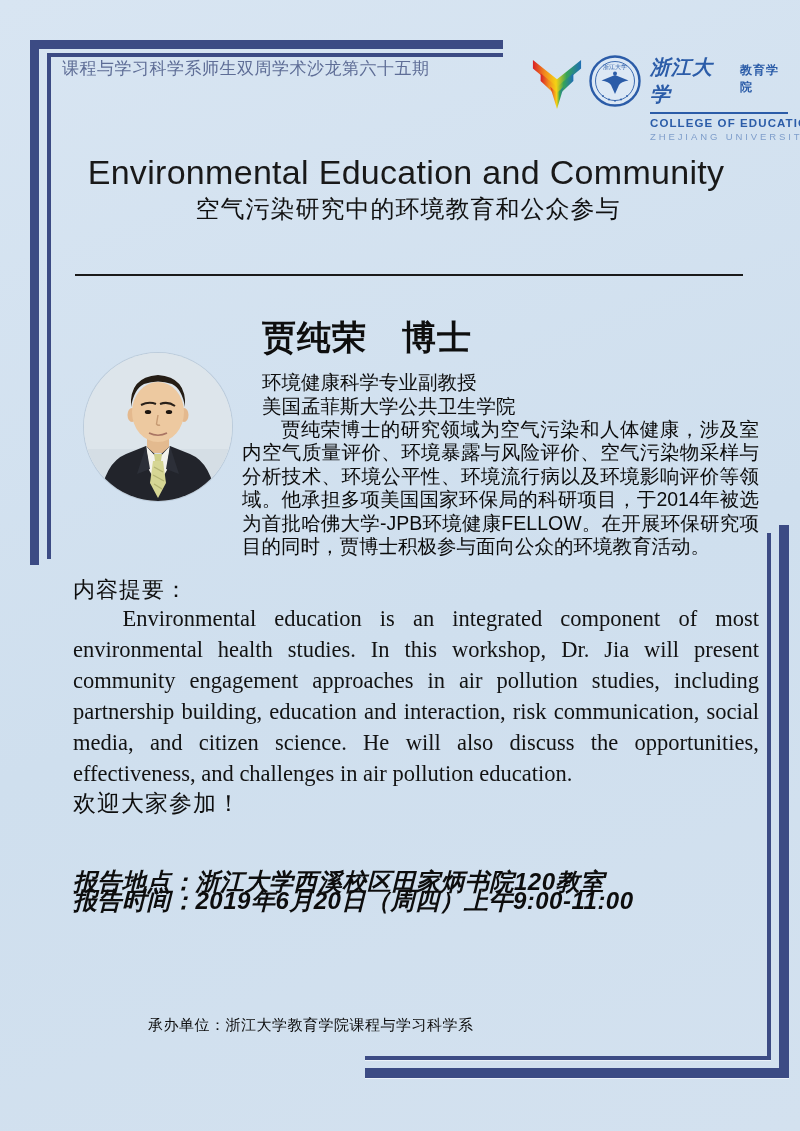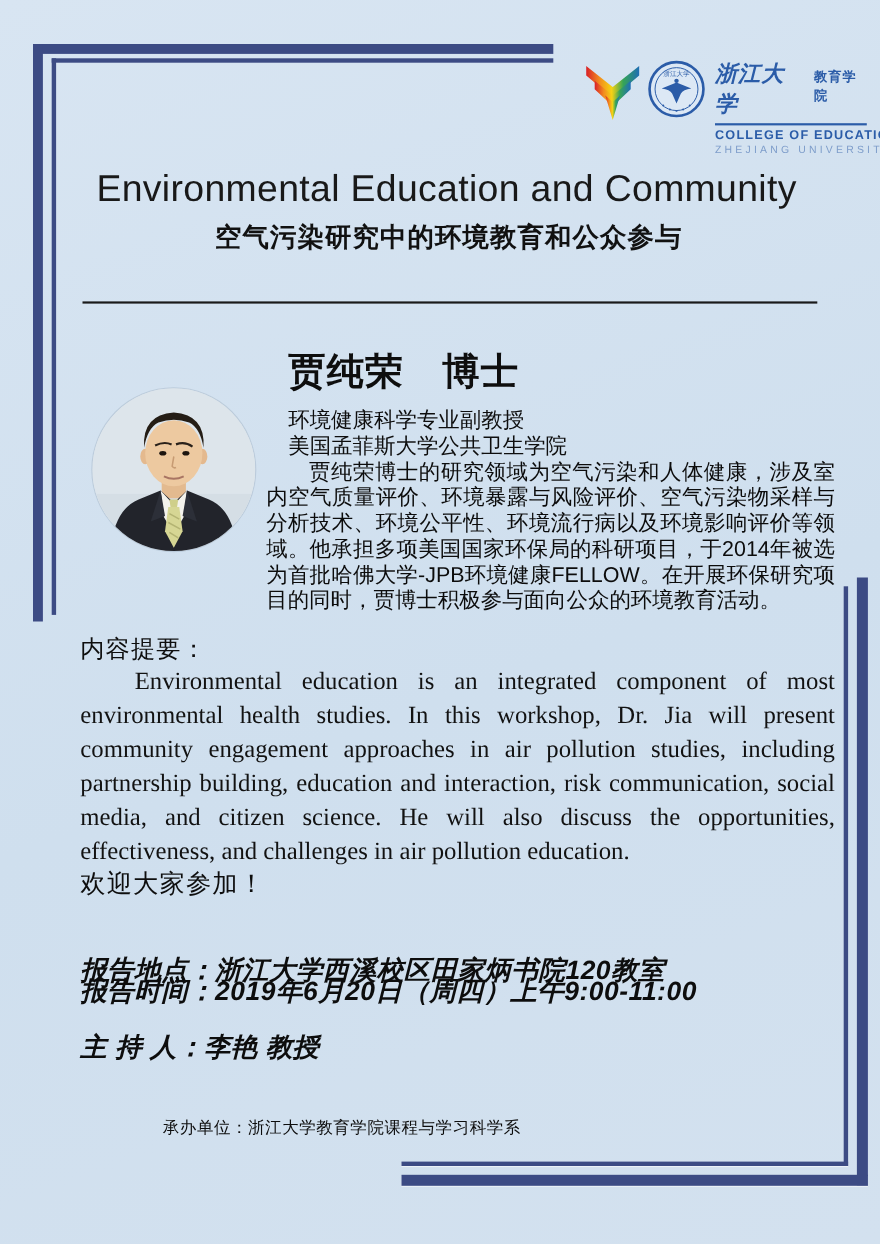--- a/index.html
+++ b/index.html
@@ -27,21 +27,21 @@
   .logo-text{margin-left:8px;width:140px;color:#2b5ca8;}
   .logo-cn{display:flex;align-items:baseline;gap:9px;}
   .logo-cn .uni{font-family:"Liberation Serif",serif;font-style:italic;font-weight:700;font-size:20px;letter-spacing:1px;}
   .logo-cn .col{font-size:12px;font-weight:700;letter-spacing:1px;}
   .logo-divider{height:2px;background:#2b5ca8;width:138px;margin:4px 0 3px 0;}
   .logo-en1{font-size:11.5px;font-weight:700;letter-spacing:1.1px;white-space:nowrap;}
   .logo-en2{font-size:9.5px;letter-spacing:2.9px;color:#7e9dca;margin-top:2px;white-space:nowrap;}
 
   .title-block{position:absolute;left:0;top:152px;width:800px;text-align:center;color:#191919;}
   .title-en{font-size:34px;line-height:41px;letter-spacing:.3px;padding-left:12px;}
-  .title-zh{font-size:24px;font-weight:700;margin-top:7px;letter-spacing:1px;color:#111;padding-left:16px;}
+  .title-zh{font-size:24px;font-weight:400;letter-spacing:1px;color:#111;padding-left:16px;}
   .title-underline{position:absolute;left:75px;top:274px;width:668px;height:2px;background:#1a1a1a;}
 
   .photo{position:absolute;left:84px;top:353px;width:148px;height:148px;border-radius:50%;
     overflow:hidden;background:#dce4ea;box-shadow:0 0 0 1px rgba(120,140,160,.25);}
   .speaker-name{position:absolute;left:262px;top:315px;font-size:34px;font-weight:700;color:#0e0e0e;letter-spacing:1px;}
   .speaker-affil{position:absolute;left:262px;top:371px;font-size:19.5px;line-height:23.5px;color:#0e0e0e;}
   .speaker-bio{position:absolute;left:242px;top:418px;width:517px;font-size:19.5px;line-height:23.4px;
     text-align:justify;text-indent:2em;color:#0c0c0c;}
 
   .abs-heading{position:absolute;left:73px;top:575px;font-size:22px;color:#0e0e0e;letter-spacing:1px;}
@@ -64,20 +64,21 @@
   <div class="bar f-top-outer"></div>
   <div class="bar f-top-inner"></div>
   <div class="bar f-left-outer"></div>
   <div class="bar f-left-inner"></div>
   <div class="bar f-right-inner"></div>
   <div class="bar f-right-outer"></div>
   <div class="bar soft f-bottom-inner"></div>
   <div class="bar soft f-bottom-outer"></div>
 
   <div class="series">
+    <div>课程与学习科学系师生双周学术沙龙第六十五期</div>
   </div>
 
   <div class="logo-cluster">
     <svg class="logo-bird" viewBox="0 0 56 54">
       <defs>
         <linearGradient id="rbgrad" x1="0" y1="0" x2="1" y2="0">
           <stop offset="0" stop-color="#d92027"></stop>
           <stop offset="0.25" stop-color="#f28c1e"></stop>
           <stop offset="0.48" stop-color="#f5d214"></stop>
           <stop offset="0.7" stop-color="#35a457"></stop>
@@ -152,19 +153,16 @@
   <div class="abs-heading">内容提要：</div>
   <div class="abs-body">Environmental education is an integrated component of most environmental health studies. In this workshop, Dr. Jia will present community engagement approaches in air pollution studies, including partnership building, education and interaction, risk communication, social media, and citizen science. He will also discuss the opportunities, effectiveness, and challenges in air pollution education.</div>
   <div class="welcome">欢迎大家参加！</div>
 
   <div class="detail-row r1">
     <span>报告地点：</span><span>浙江大学西溪校区田家炳书院120教室</span>
   </div>
   <div class="detail-row r2">
     <span>报告时间：</span><span>2019年6月20日（周四）上午9:00-11:00</span>
   </div>
-  <div class="detail-row r3">
-    <span>主 持 人：</span><span>李艳 教授</span>
-  </div>
 
   <div class="organizer">承办单位：浙江大学教育学院课程与学习科学系</div>
 
 </div>
 
 </body></html>

